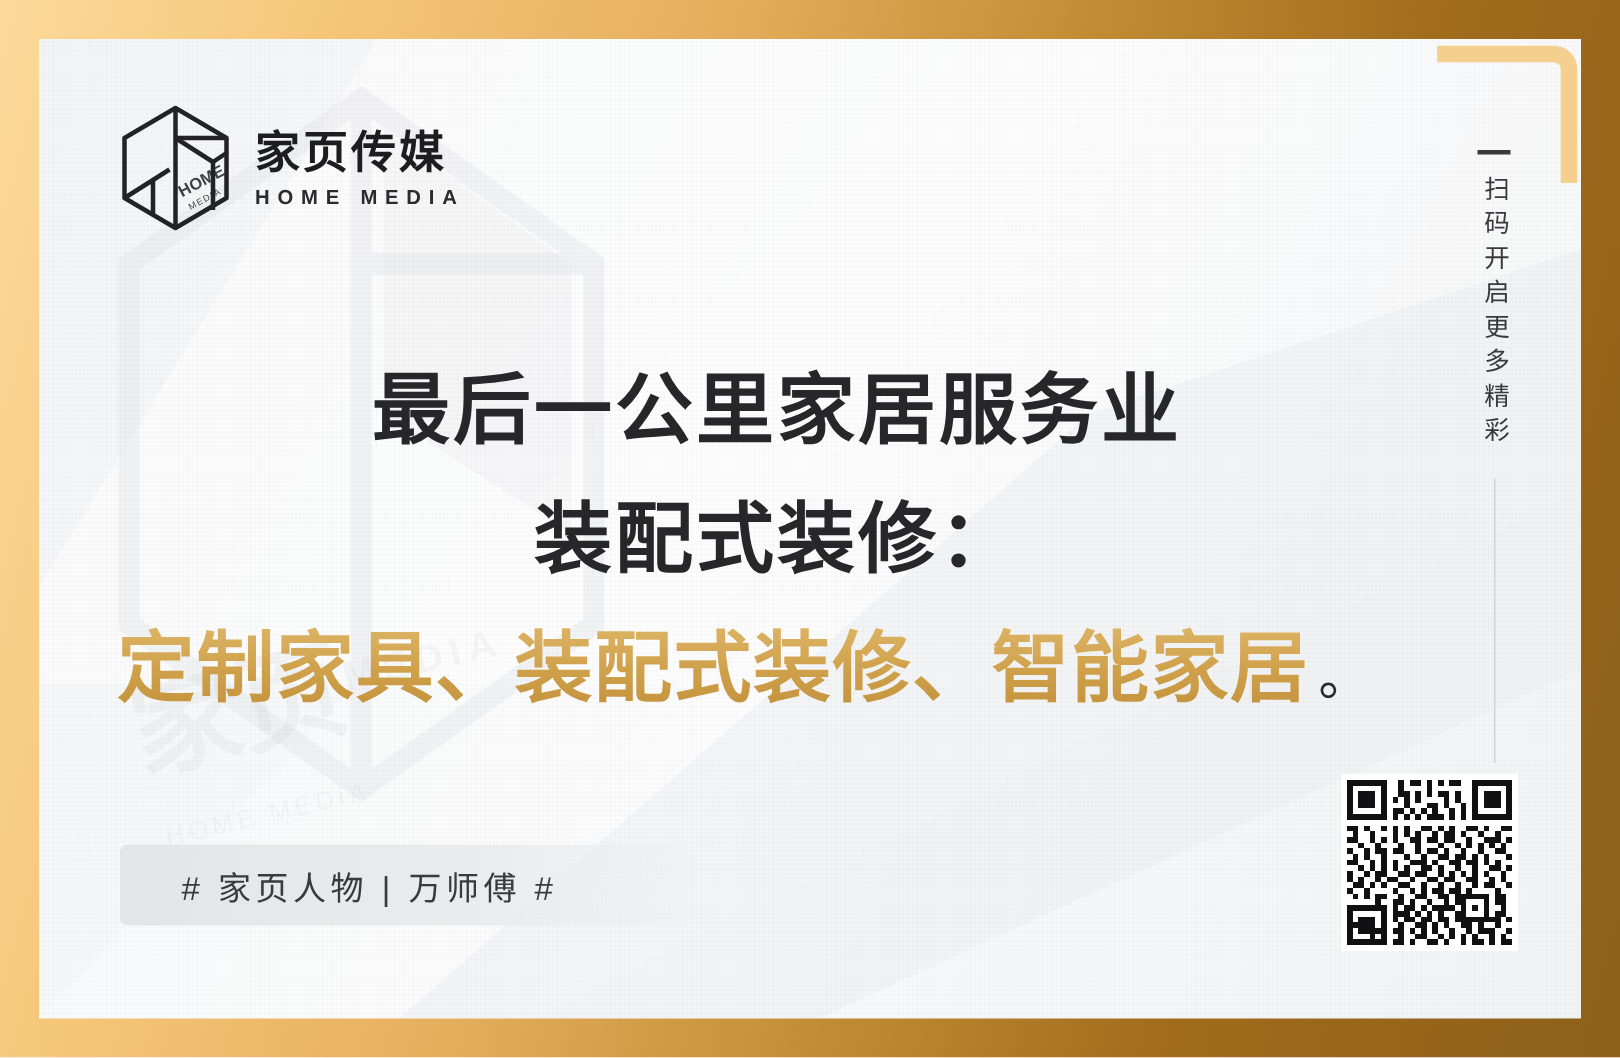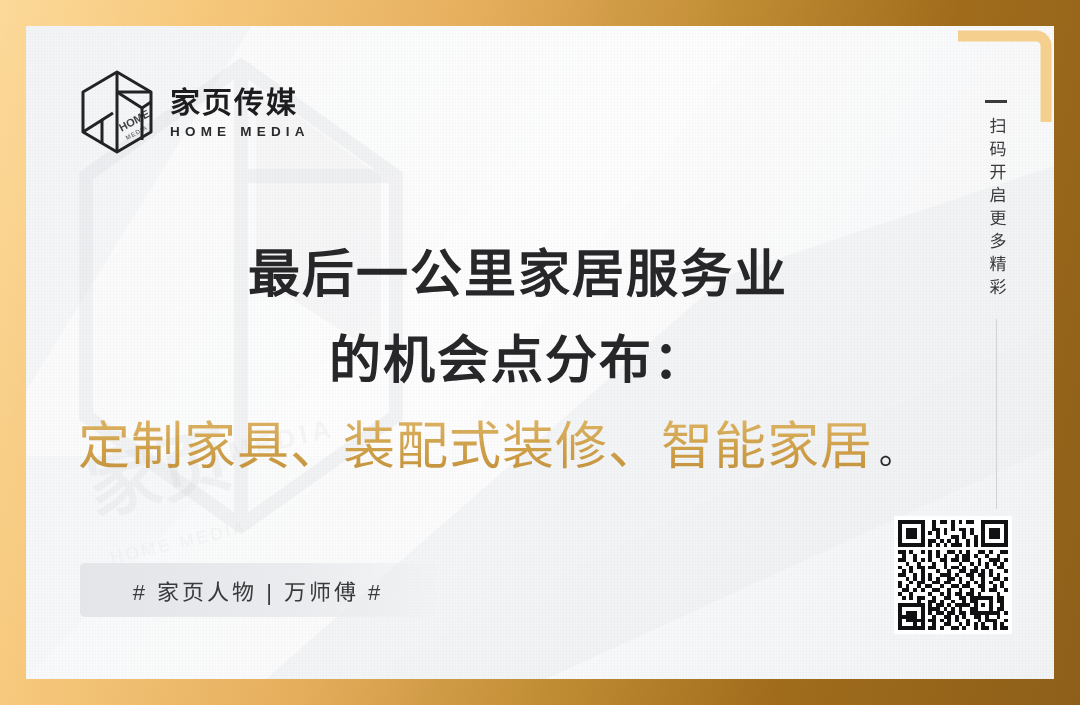--- a/index.html
+++ b/index.html
@@ -98,21 +98,21 @@
   .hl-line {
     font-size: 52px;
     font-weight: 700;
     color: #27272a;
     letter-spacing: 2px;
     line-height: 86px;
     white-space: nowrap;
   }
   .hl-gold {
     font-size: 52px;
-    font-weight: 400;
+    font-weight: 700;
     color: #cfa04a;
     letter-spacing: 1px;
     line-height: 86px;
     white-space: nowrap;
     background: linear-gradient(180deg, #e2bd72 0%, #cfa04a 52%, #bb8b33 100%);
     -webkit-background-clip: text;
     background-clip: text;
     -webkit-text-fill-color: transparent;
   }
   .hl-gold-wrap { display: flex; align-items: baseline; }
@@ -123,28 +123,28 @@
     margin-left: 6px;
     line-height: 86px;
   }
 
   
   .tag-pill {
     position: absolute;
     left: 54px;
     bottom: 62px;
     min-width: 300px;
-    padding: 11px 28px;
+    padding: 11px 41px;
     border-radius: 5px;
     background: linear-gradient(90deg, rgba(226,228,231,.95) 0%, rgba(231,233,236,.85) 62%, rgba(239,240,242,.35) 100%);
     font-size: 22px;
     letter-spacing: 3px;
     color: #3a3a3d;
     white-space: nowrap;
-    text-align: center;
+    text-align: left;
   }
 
   
   .v-caption {
     position: absolute;
     right: 38px;
     top: 74px;
     width: 40px;
     display: flex;
     flex-direction: column;
@@ -260,21 +260,21 @@
         </svg>
       </div>
       <div class="brand-words">
         <div class="brand-cn">家页传媒</div>
         <div class="brand-en">HOME MEDIA</div>
       </div>
     </div>
 
     <div class="headline">
       <div class="hl-line">最后一公里家居服务业</div>
-      <div class="hl-line">的机会点分布：</div>
+      <div class="hl-line">装配式装修：</div>
       <div class="hl-gold-wrap">
         <div class="hl-gold">定制家具、装配式装修、智能家居</div>
         <div class="hl-period">。</div>
       </div>
     </div>
 
     <div class="tag-pill"># 家页人物 | 万师傅 #</div>
 
     <div class="v-caption">
       <div class="v-dash"></div>

